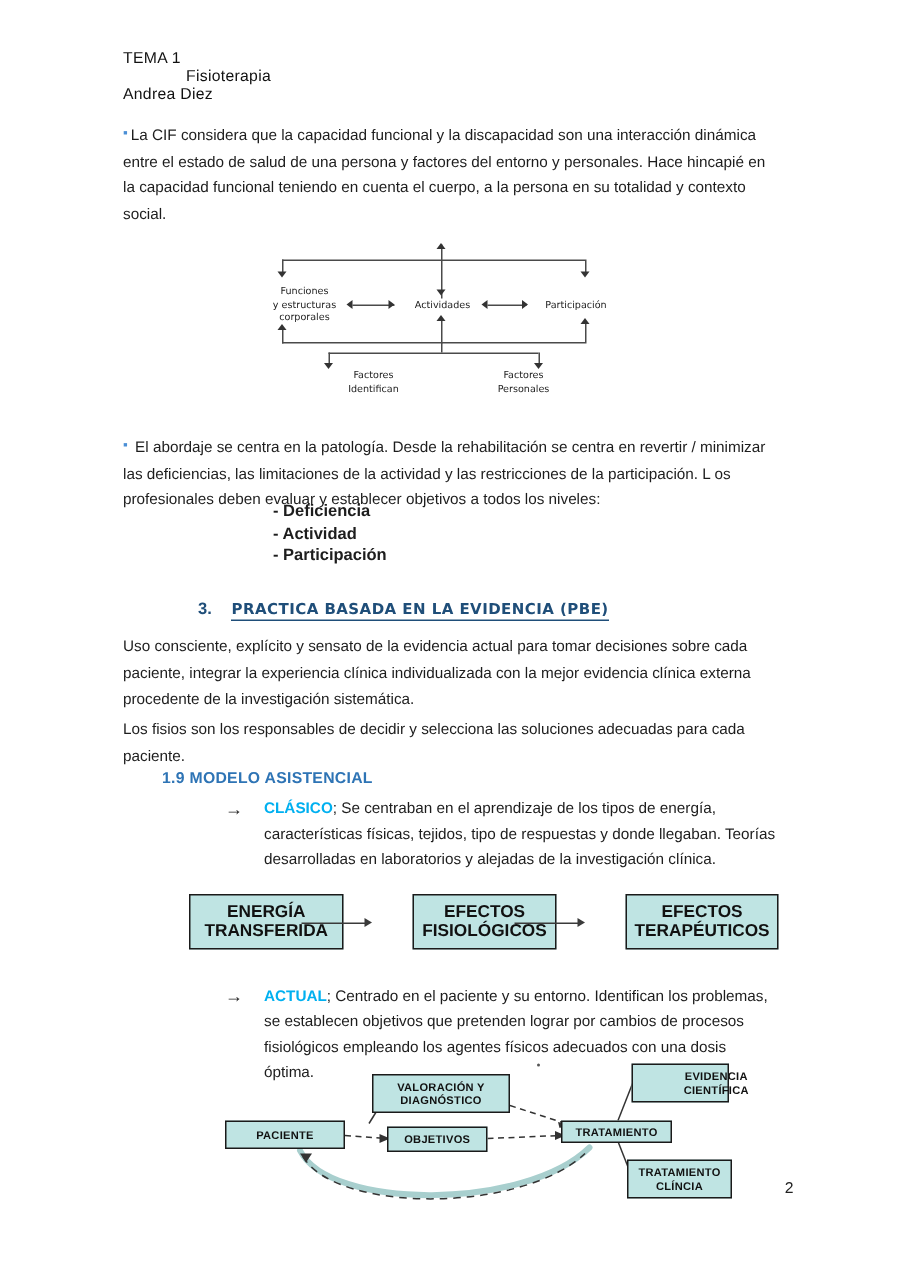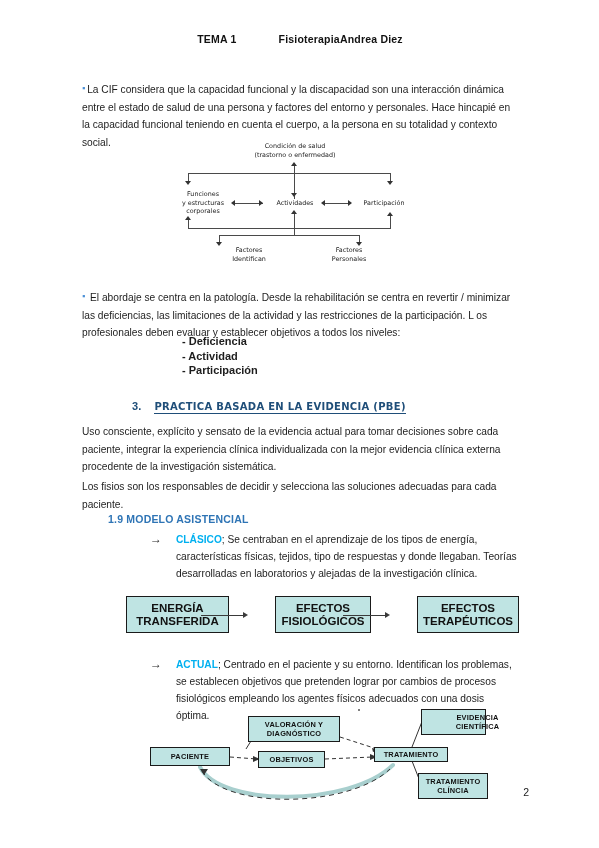--- a/index.html
+++ b/index.html
@@ -19,25 +19,26 @@
     overflow: hidden;
   }
 
   
   .doc-header {
     position: absolute;
     left: 82px;
     top: 33px;
     width: 436px;
     display: flex;
-    justify-content: center;
+    justify-content: space-between;
     font-size: 10.5px;
-    font-weight: bold;
+    font-weight: normal;
     letter-spacing: .2px;
     color: #111;
+    flex-direction: column;
   }
   .doc-header .mid { margin-left: 42px; }
 
   
   .para {
     position: absolute;
     font-size: 10.2px;
     line-height: 17.5px;
     color: #1d1d1d;
     text-align: left;
@@ -195,24 +196,20 @@
     <span class="mid">Fisioterapia</span>
     <span>Andrea Diez</span>
   </div>
 
   <div class="para" style="left:82px; top:80px; width:437px;">
     <span class="bullet-dot">▪</span><span>La CIF considera que la capacidad funcional y la discapacidad son una interacción dinámica entre el estado de salud de una persona y factores del entorno y personales. Hace hincapié en la capacidad funcional teniendo en cuenta el cuerpo, a la persona en su totalidad y contexto social.</span>
   </div>
 
   <div class="cif">
 
-    <div class="lbl" style="left:56px; top:0px; width:132px;">
-      <span>Condición de salud</span><br>
-      <span>(trastorno o enfermedad)</span>
-    </div>
 
     <div class="lbl" style="left:0px; top:48px; width:60px;">
       <span>Funciones</span><br>
       <span>y estructuras</span><br>
       <span>corporales</span>
     </div>
 
     <div class="lbl" style="left:94px; top:57px; width:56px;">
       <span>Actividades</span>
     </div>

